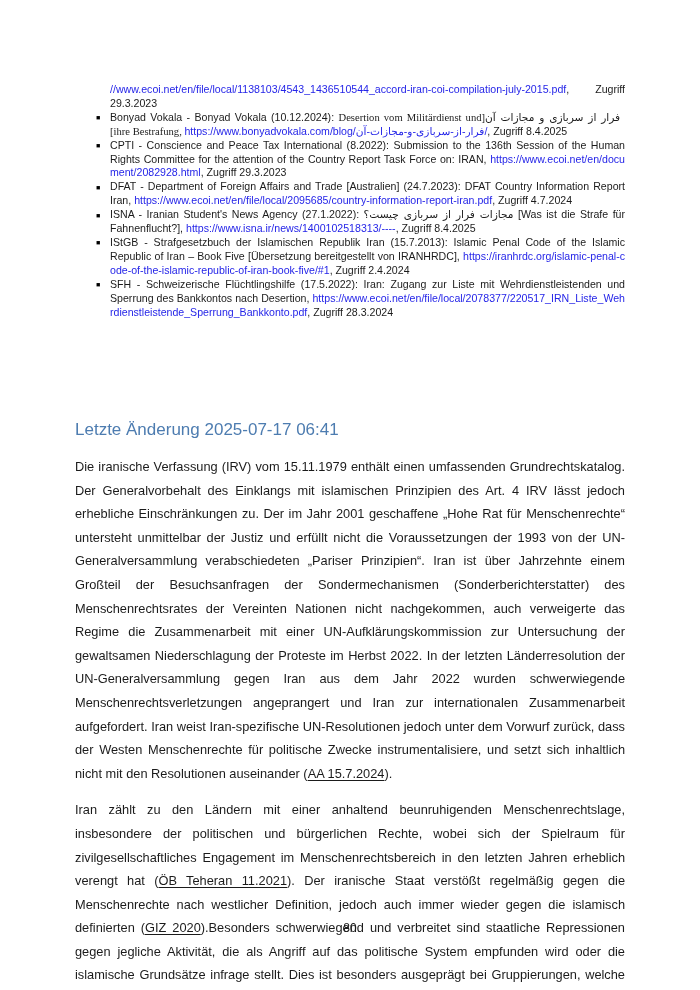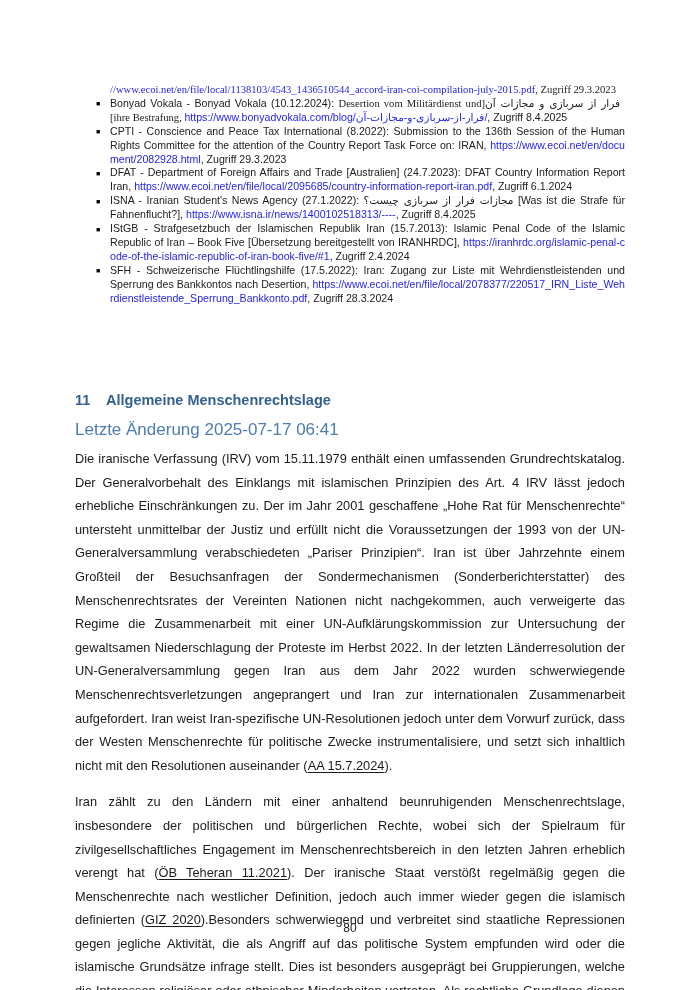--- a/index.html
+++ b/index.html
@@ -11,66 +11,63 @@
   html,body{margin:0;padding:0;}
   body{
     width:700px;height:990px;background:#ffffff;
     font-family:"Liberation Sans",sans-serif;color:var(--text);
   }
   .page{position:relative;width:700px;height:990px;overflow:hidden;background:#fff;}
 
   
   .refs{position:absolute;left:75px;width:550px;top:83px;
         font-size:10.6px;line-height:13.9px;}
-  .ref-cont{margin-left:35px;text-align:justify;font-family:Liberation Serif, serif;}
+  .ref-cont{margin-left:35px;text-align:justify;}
   ul.ref-items{list-style:none;margin:0;padding:0 0 0 35px;}
   li.ref-item{position:relative;text-align:justify;}
   .bullet{position:absolute;left:-14px;top:0.5px;font-size:7px;line-height:13.9px;color:#000;}
 
   
   .sg-l{color:var(--link);word-break:break-all;}
   .sg-u{text-decoration:underline;text-underline-offset:2px;}
   .sg-gs{font-family:"Liberation Serif",serif;}
   .sg-fa{font-family:"DejaVu Sans",sans-serif;unicode-bidi:isolate;}
 
   
   .sec-head{position:absolute;left:75px;top:392px;margin:0;
             font-size:14.5px;font-weight:bold;color:var(--heading);}
   .sec-num{display:inline-block;width:31px;}
   .last-mod{position:absolute;left:75px;top:420px;font-size:17px;color:var(--meta);}
 
   
   .body-text{position:absolute;left:75px;width:550px;top:446px;
              font-size:12.8px;line-height:23.6px;text-align:justify;
              color:var(--text);hyphens:auto;-webkit-hyphens:auto;}
-  .body-text p{margin:1px 0 13px 0;}
+  .body-text p{margin:9px 0 13px 0;}
 
   .page-num{position:absolute;left:0;top:921px;width:700px;text-align:center;
             font-size:12px;color:#1b1b1b;}
 </style>
 </head>
 <body>
 
 <div class="page">
 
   <div class="refs">
     <div class="ref-cont"><span class="sg-l">//www.ecoi.net/en/file/local/1138103/4543_1436510544_accord-iran-coi-compilation-july-2015.pdf</span><span class="sg-n">, Zugriff 29.3.2023</span></div>
     <ul class="ref-items">
         <li class="ref-item"><span class="bullet">■</span><span class="sg-n">Bonyad Vokala - Bonyad Vokala (10.12.2024): </span><span class="sg-gs">Desertion vom Militärdienst und]</span><span class="sg-fa" dir="rtl"> فرار از سربازی و مجازات آن </span><span class="sg-gs">[ihre Bestrafung, </span><span class="sg-l">https://www.bonyadvokala.com/blog/فرار-از-سربازی-و-مجازات-آن/</span><span class="sg-n">, Zugriff 8.4.2025</span></li>
         <li class="ref-item"><span class="bullet">■</span><span class="sg-n">CPTI - Conscience and Peace Tax International (8.2022): Submission to the 136th Session of the Human Rights Committee for the attention of the Country Report Task Force on: IRAN, </span><span class="sg-l">https://www.ecoi.net/en/document/2082928.html</span><span class="sg-n">, Zugriff 29.3.2023</span></li>
-        <li class="ref-item"><span class="bullet">■</span><span class="sg-n">DFAT - Department of Foreign Affairs and Trade [Australien] (24.7.2023): DFAT Country Information Report Iran, </span><span class="sg-l">https://www.ecoi.net/en/file/local/2095685/country-information-report-iran.pdf</span><span class="sg-n">, Zugriff 6.1.2024</span></li>
+        <li class="ref-item"><span class="bullet">■</span><span class="sg-n">DFAT - Department of Foreign Affairs and Trade [Australien] (24.7.2023): DFAT Country Information Report Iran, </span><span class="sg-l">https://www.ecoi.net/en/file/local/2095685/country-information-report-iran.pdf</span><span class="sg-n">, Zugriff 4.7.2024</span></li>
         <li class="ref-item"><span class="bullet">■</span><span class="sg-n">ISNA - Iranian Student's News Agency (27.1.2022): </span><span class="sg-fa" dir="rtl">مجازات فرار از سربازی چیست؟</span><span class="sg-n"> [Was ist die Strafe für Fahnenflucht?], </span><span class="sg-l">https://www.isna.ir/news/1400102518313/----</span><span class="sg-n">, Zugriff 8.4.2025</span></li>
         <li class="ref-item"><span class="bullet">■</span><span class="sg-n">IStGB - Strafgesetzbuch der Islamischen Republik Iran (15.7.2013): Islamic Penal Code of the Islamic Republic of Iran – Book Five [Übersetzung bereitgestellt von IRANHRDC], </span><span class="sg-l">https://iranhrdc.org/islamic-penal-code-of-the-islamic-republic-of-iran-book-five/#1</span><span class="sg-n">, Zugriff 2.4.2024</span></li>
         <li class="ref-item"><span class="bullet">■</span><span class="sg-n">SFH - Schweizerische Flüchtlingshilfe (17.5.2022): Iran: Zugang zur Liste mit Wehrdienstleistenden und Sperrung des Bankkontos nach Desertion, </span><span class="sg-l">https://www.ecoi.net/en/file/local/2078377/220517_IRN_Liste_Wehrdienstleistende_Sperrung_Bankkonto.pdf</span><span class="sg-n">, Zugriff 28.3.2024</span></li>
       </ul>
   </div>
 
-  <h2 class="sec-head">
-    <span class="sec-num">11</span><span class="sec-title">Allgemeine Menschenrechtslage</span>
-  </h2>
 
   <div class="last-mod">Letzte Änderung 2025-07-17 06:41</div>
 
   <div class="body-text">
       <p lang="de"><span class="sg-n">Die iranische Verfassung (IRV) vom 15.11.1979 enthält einen umfassenden Grundrechtskatalog. Der Generalvorbehalt des Einklangs mit islamischen Prinzipien des Art. 4 IRV lässt jedoch erhebliche Einschränkungen zu. Der im Jahr 2001 geschaffene „Hohe Rat für Menschenrechte“ untersteht unmittelbar der Justiz und erfüllt nicht die Voraussetzungen der 1993 von der UN-Generalversammlung verabschiedeten „Pariser Prinzipien“. Iran ist über Jahrzehnte einem Großteil der Besuchsanfragen der Sondermechanismen (Sonderberichterstatter) des Menschenrechtsrates der Vereinten Nationen nicht nachgekommen, auch verweigerte das Regime die Zusammenarbeit mit einer UN-Aufklärungskommission zur Untersuchung der gewaltsamen Niederschlagung der Proteste im Herbst 2022. In der letzten Länderresolution der UN-Generalversammlung gegen Iran aus dem Jahr 2022 wurden schwerwiegende Menschenrechtsverletzungen angeprangert und Iran zur internationalen Zusammenarbeit aufgefordert. Iran weist Iran-spezifische UN-Resolutionen jedoch unter dem Vorwurf zurück, dass der Westen Menschenrechte für politische Zwecke instrumentalisiere, und setzt sich inhaltlich nicht mit den Resolutionen auseinander (</span><span class="sg-u">AA 15.7.2024</span><span class="sg-n">).</span></p>
       <p lang="de"><span class="sg-n">Iran zählt zu den Ländern mit einer anhaltend beunruhigenden Menschenrechtslage, insbesondere der politischen und bürgerlichen Rechte, wobei sich der Spielraum für zivilgesellschaftliches Engagement im Menschenrechtsbereich in den letzten Jahren erheblich verengt hat (</span><span class="sg-u">ÖB Teheran 11.2021</span><span class="sg-n">). Der iranische Staat verstößt regelmäßig gegen die Menschenrechte nach westlicher Definition, jedoch auch immer wieder gegen die islamisch definierten (</span><span class="sg-u">GIZ 2020</span><span class="sg-n">).Besonders schwerwiegend und verbreitet sind staatliche Repressionen gegen jegliche Aktivität, die als Angriff auf das politische System empfunden wird oder die islamische Grundsätze infrage stellt. Dies ist besonders ausgeprägt bei Gruppierungen, welche die Interessen religiöser oder ethnischer Minderheiten vertreten. Als rechtliche Grundlage dienen dazu weit gefasste</span></p>
     </div>
 
   <div class="page-num">80</div>
 

